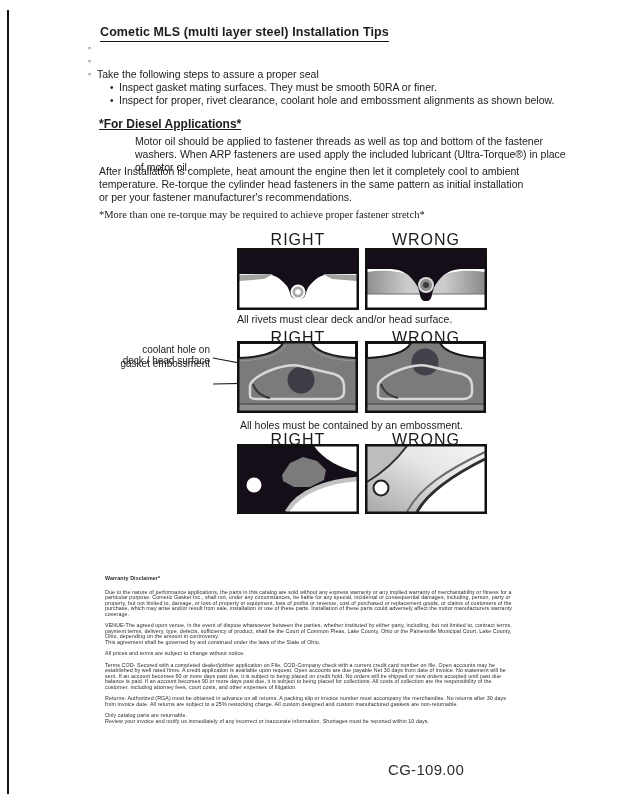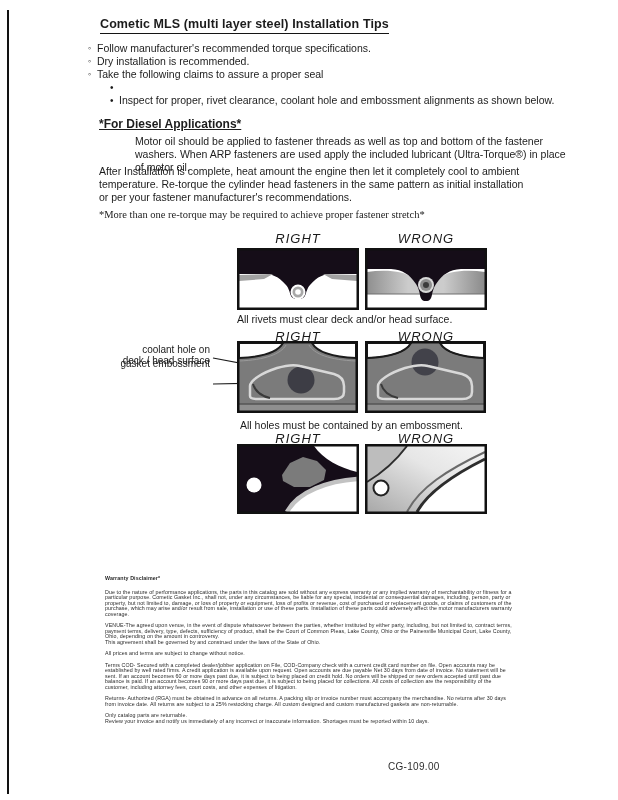--- a/index.html
+++ b/index.html
@@ -5,74 +5,73 @@
   html,body { margin:0; padding:0; background:#888; }
   .page {
     position:relative; width:618px; height:800px; margin:0 auto;
     background:#ffffff; overflow:hidden;
     font-family:"Liberation Sans", sans-serif; color:#1c1c1c;
   }
   .abs { position:absolute; }
   .edge-line { left:7px; top:10px; width:2px; height:784px; background:#121212; }
 
   .title {
-    left:100px; top:17px; font-size:12.5px; font-weight:bold; letter-spacing:.1px;
+    left:100px; top:25px; font-size:12.5px; font-weight:bold; letter-spacing:.1px;
     border-bottom:1.6px solid #141414; padding-bottom:2px; display:inline-block;
   }
   .bodytext { font-size:10.5px; line-height:13px; }
   .bullets { left:88px; top:42px; width:480px; }
   .brow { display:flex; }
   .brow .marker { width:9px; font-size:9px; line-height:13px; }
   .brow.sub { margin-left:22px; }
   .brow.sub .marker { font-size:10px; }
 
   .diesel-h { left:99px; top:117px; font-size:12px; font-weight:bold;text-decoration:underline; }
   .para { left:99px; width:432px; }
   .p1 { top:135px;margin-left:36px; }
   .p2 { top:165px; }
   .p3 { top:208px;font-family:Liberation Serif, serif; }
 
-  .dlabel { width:122px; text-align:center; font-size:13px; letter-spacing:1px; color:#1a1a1a;font-style:italic; }
+  .dlabel { width:122px; text-align:center; font-size:16px; letter-spacing:1px; color:#1a1a1a; }
   .caption { font-size:10.5px; line-height:12px; }
   .preline { white-space:pre-line; }
 
   .dbox { display:block; }
   .sidelabel { left:80px; width:130px; text-align:right; font-size:10px; line-height:11px; }
 
   .fineblock { left:105px; top:576px; width:410px; }
   .fine { font-size:5.3px; line-height:5.5px; letter-spacing:.1px; color:#2a2a2a; }
   .fine-h { font-weight:bold; margin-bottom:8px; }
   .fine p { margin:0 0 6px 0; }
 
-  .doccode { left:388px; top:761px; font-size:10px; color:#2e2e2e; letter-spacing:.3px; }
+  .doccode { left:388px; top:761px; font-size:15px; color:#2e2e2e; letter-spacing:.3px; }
 </style>
 </head>
 <body>
 
 <div class="page">
 
   <div class="abs edge-line"></div>
 
   <div class="abs title">Cometic MLS (multi layer steel) Installation Tips</div>
 
   <div class="abs bullets bodytext">
     <div class="brow">
       <span class="marker">◦</span>
-      <span>Follow manufacturer's recommended torque specifications.</span>
     </div>
     <div class="brow">
       <span class="marker">◦</span>
-      <span>Dry installation is recommended.</span>
     </div>
     <div class="brow">
       <span class="marker">◦</span>
-      <span>Take the following claims to assure a proper seal</span>
+      <span>Take the following steps to assure a proper seal</span>
     </div>
     <div class="brow sub">
       <span class="marker">•</span>
+      <span>Inspect gasket mating surfaces.  They must be smooth 50RA or finer.</span>
     </div>
     <div class="brow sub">
       <span class="marker">•</span>
       <span>Inspect for proper, rivet clearance, coolant hole and embossment alignments as shown below.</span>
     </div>
   </div>
 
   <div class="abs diesel-h">*For Diesel Applications*</div>
   <div class="abs para p1 bodytext">Motor oil should be applied to fastener threads as well as top and bottom of the fastener washers. When ARP fasteners are used apply the included lubricant (Ultra-Torque®) in place of motor oil.</div>
   <div class="abs para p2 bodytext">After Installation is complete, heat amount the engine then let it completely cool to ambient temperature. Re-torque the cylinder head fasteners in the same pattern as initial installation or per your fastener manufacturer's recommendations.</div>

